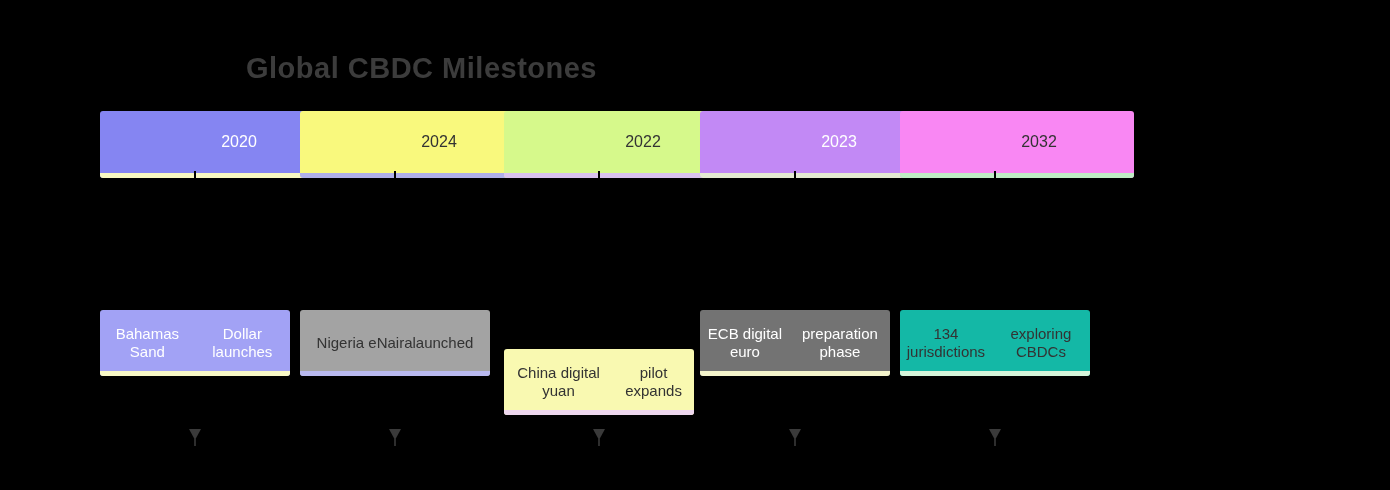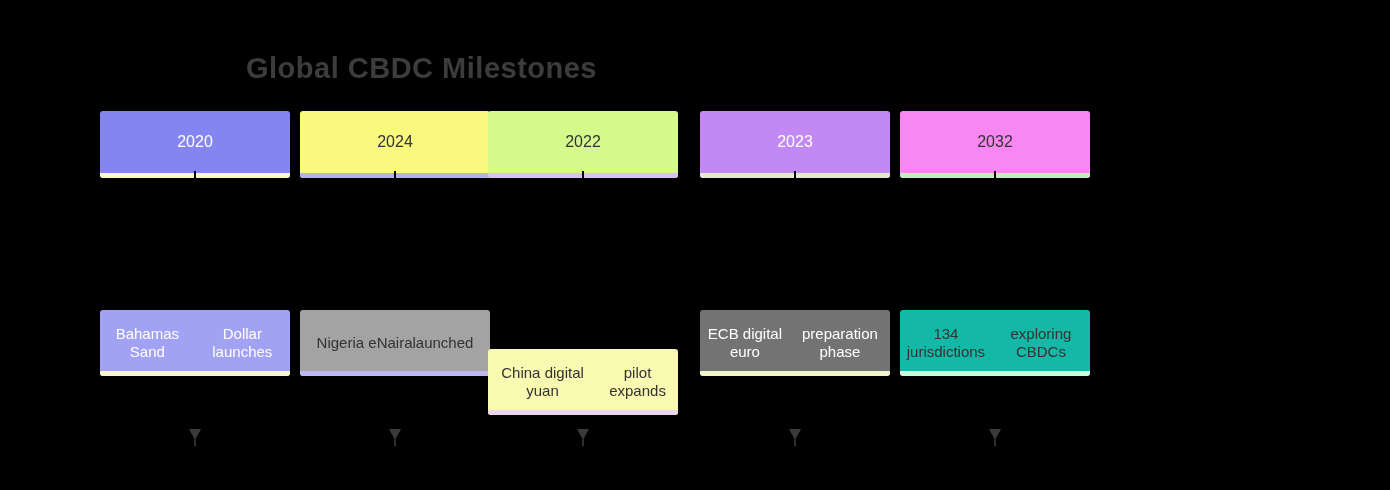--- a/index.html
+++ b/index.html
@@ -20,36 +20,37 @@
     top: 52px;
     margin: 0;
     font-size: 29px;
     font-weight: bold;
     letter-spacing: 0.5px;
     white-space: nowrap;
   }
   .col { position: absolute; top: 0; width: 190px; height: 490px; }
   .col-0 { left: 100px; }
   .col-1 { left: 300px; }
-  .col-2 { left: 488px; text-decoration: underline; }
+  .col-2 { left: 504px; text-decoration: underline; }
   .col-3 { left: 700px; }
   .col-4 { left: 900px; }
 
   .period-box {
     position: absolute;
     left: 0;
     top: 111px;
     width: 190px;
     height: 67px;
     border-radius: 3px;
     overflow: hidden;
     display: flex;
     align-items: center;
     justify-content: center;
     font-size: 16px;
+    padding-left: 44px;
   }
   .period-box .label { margin-bottom: 5px; }
 
   .event-box {
     position: absolute;
     left: 0;
     top: 310px;
     width: 190px;
     height: 66px;
     border-radius: 3px;

